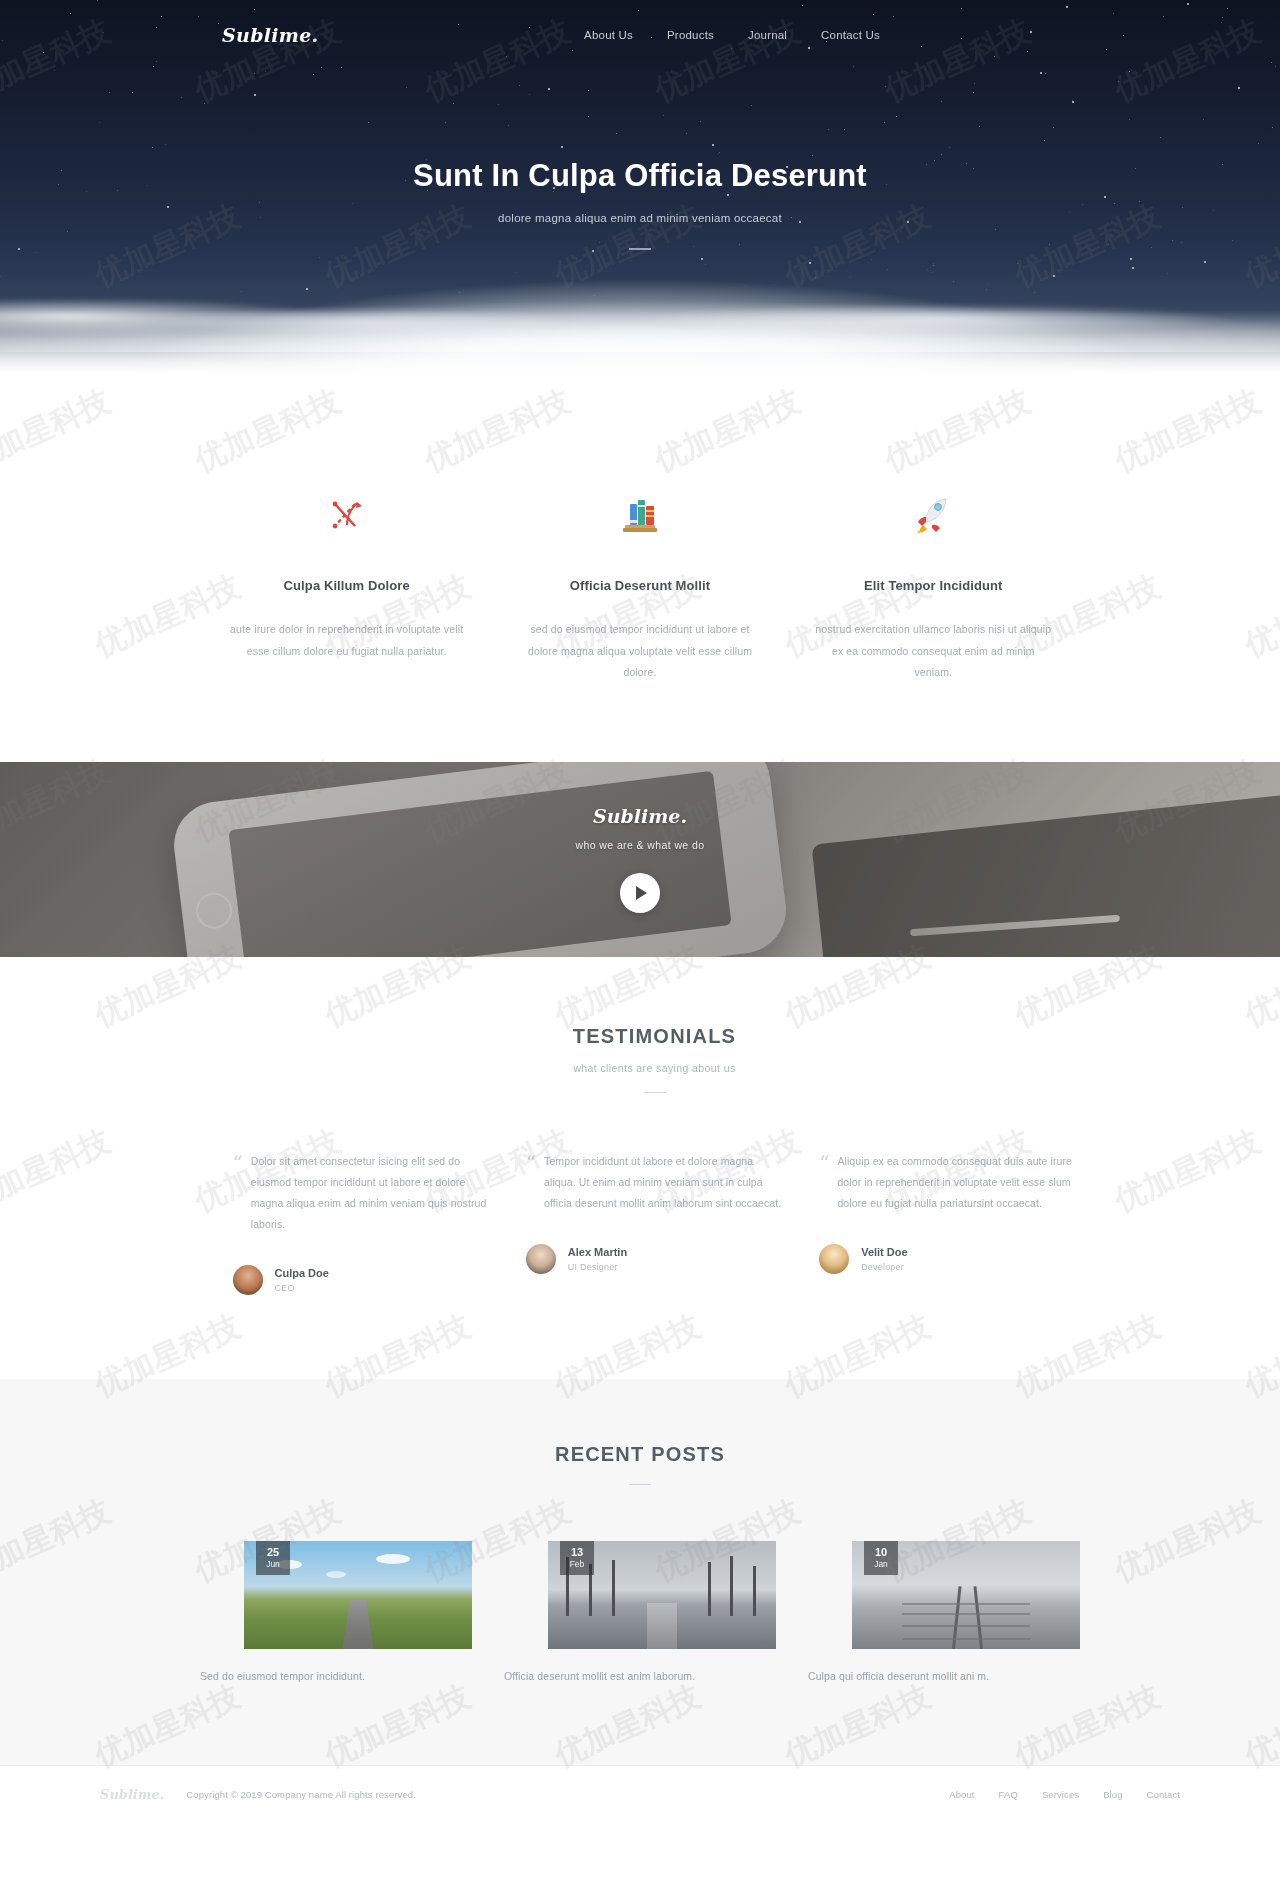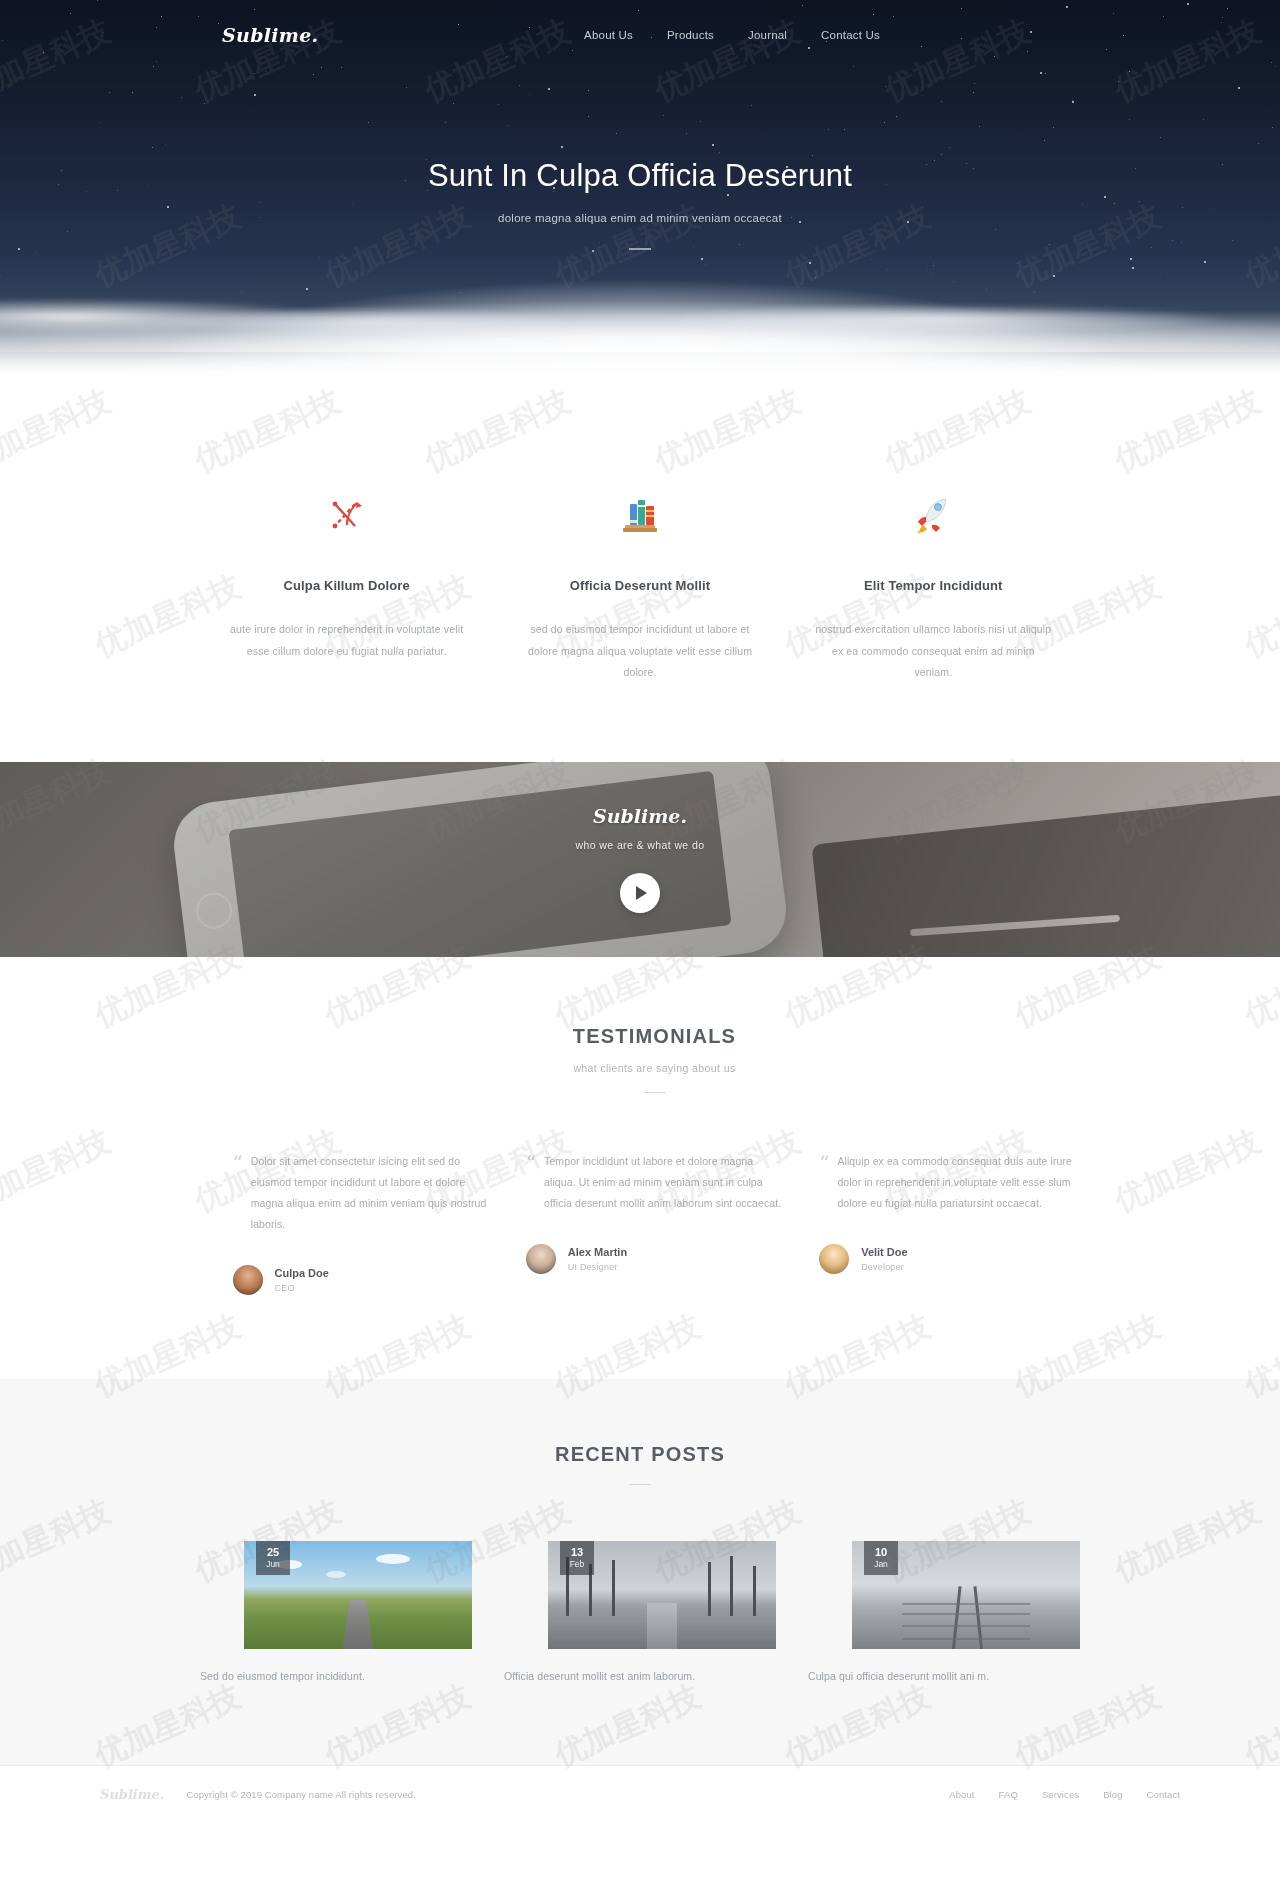--- a/index.html
+++ b/index.html
@@ -60,21 +60,21 @@
   .nav-links a {
     color: #d8dde4; text-decoration: none; font-size: 11.5px;
     letter-spacing: .2px; opacity: .92;
   }
 
   .hero-content {
     position: relative; z-index: 4;
     text-align: center; padding-top: 88px;
   }
   .hero-title {
-    color: #fff; font-size: 31px; font-weight: 400; letter-spacing: .2px;
+    color: #fff; font-size: 31px; font-weight: 700; letter-spacing: .2px;
   }
   .hero-sub {
     margin-top: 18px; color: #c5cdd8; font-size: 11.5px; letter-spacing: .25px;
   }
   .hero-rule {
     width: 22px; height: 2px; background: #b9c2cd; margin: 24px auto 0; opacity: .8;
   }
 
   
   .features {

